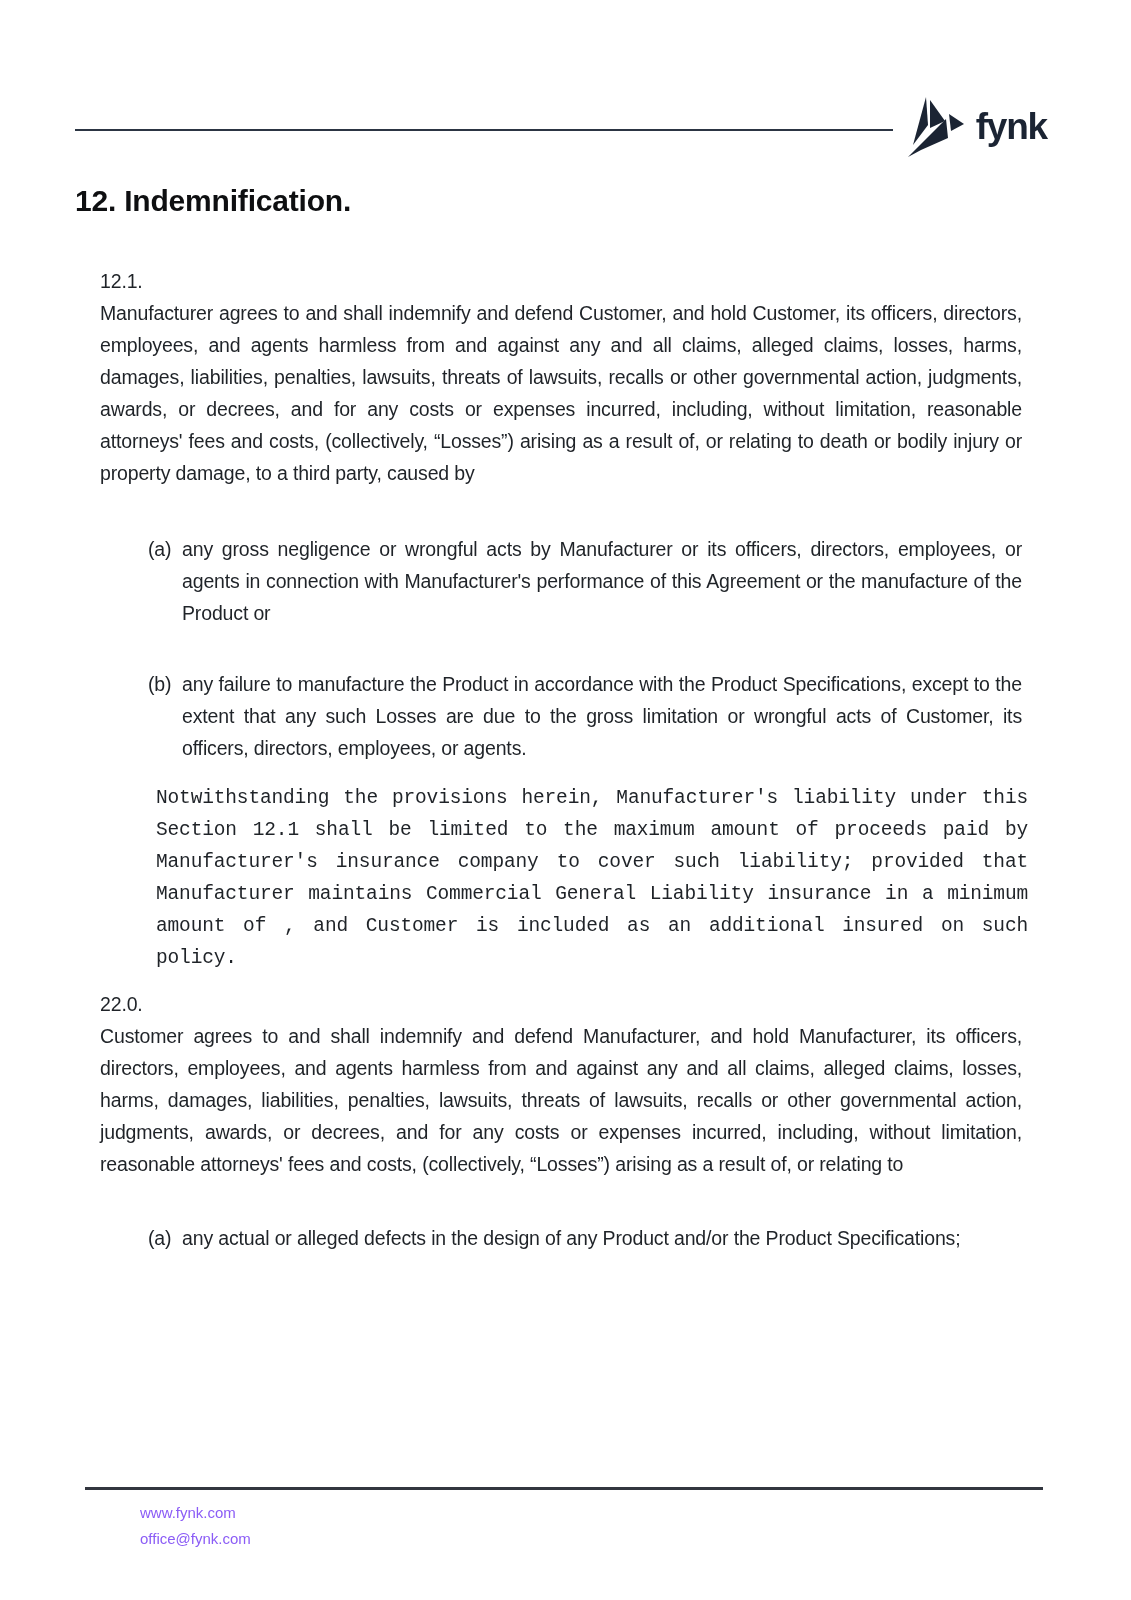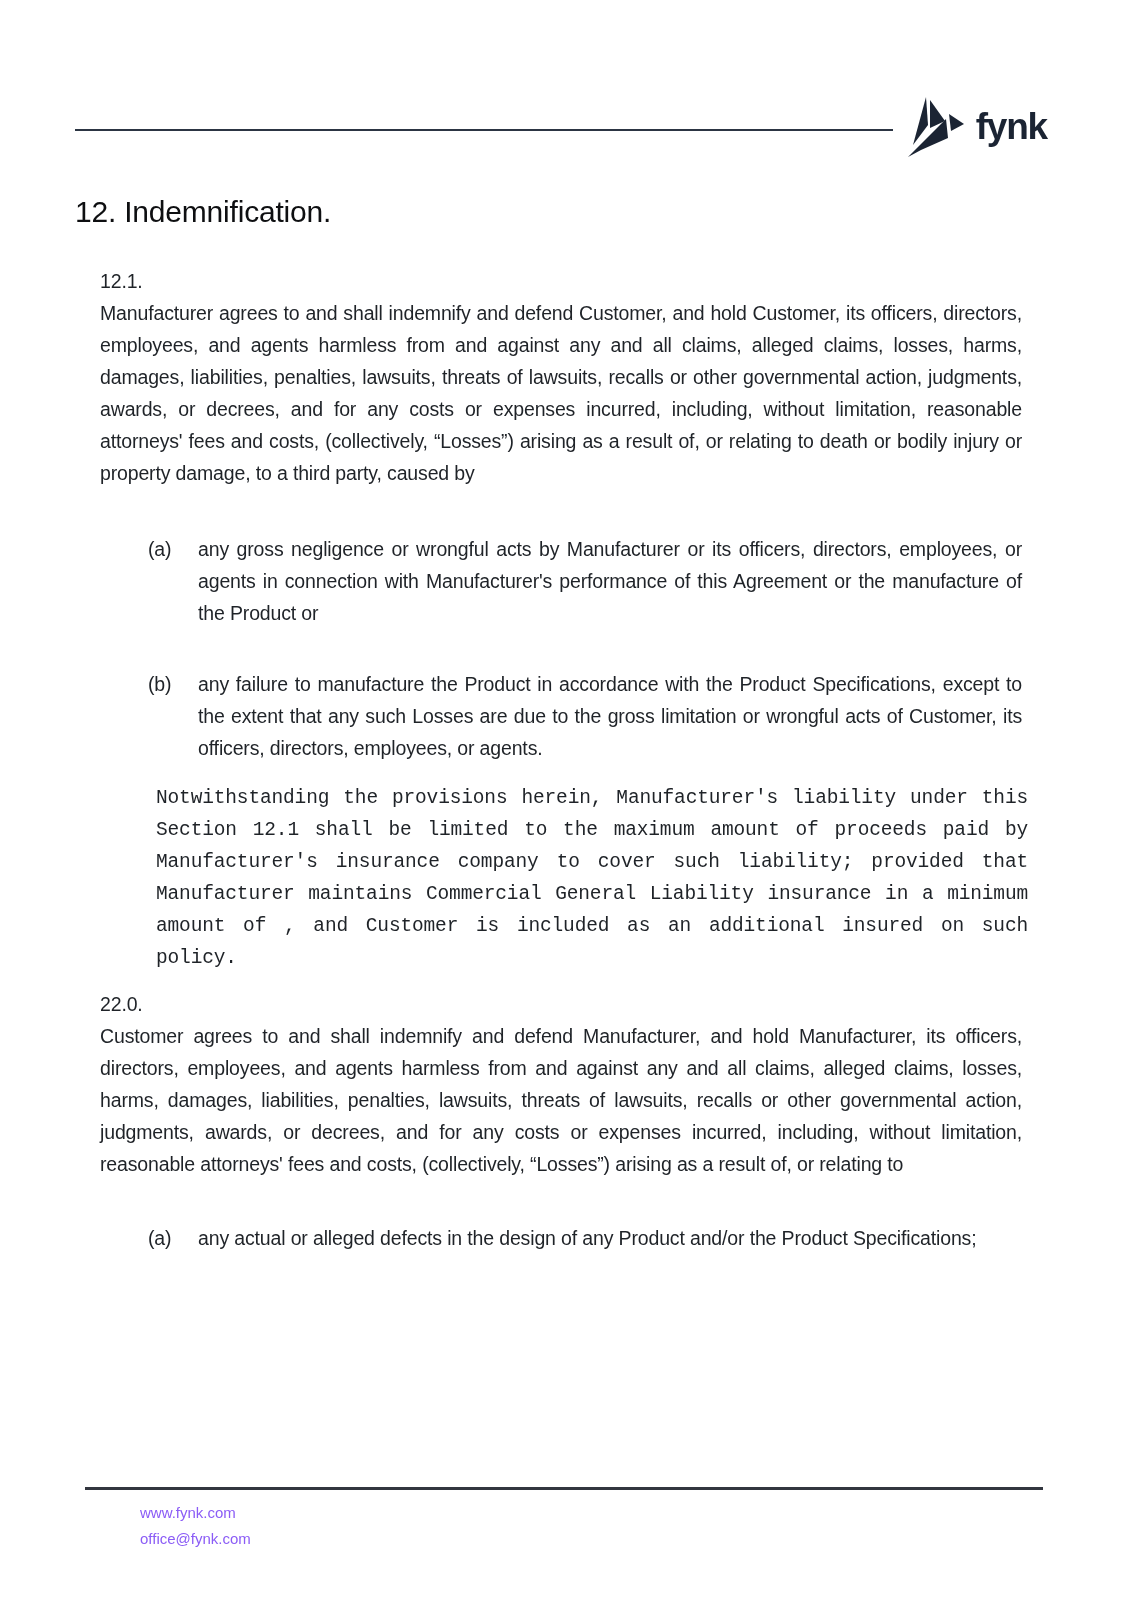--- a/index.html
+++ b/index.html
@@ -35,23 +35,23 @@
     font-weight: 700;
     letter-spacing: -1.2px;
     color: #1b2433;
     line-height: 1;
     padding-bottom: 6px;
   }
 
   
   .doc-heading {
     position: absolute;
-    top: 195px; left: 75px;
+    top: 184px; left: 75px;
     font-size: 30px;
-    font-weight: 400;
+    font-weight: 700;
     letter-spacing: -0.2px;
     color: #0e0f11;
     line-height: 1.1;
   }
 
   
   .textblock {
     position: absolute;
     font-size: 19.5px;
     line-height: 32px;
@@ -77,21 +77,20 @@
     width: 874px;
     display: flex;
   }
   .subitem .lbl {
     flex: none;
     width: 34px;
   }
   .subitem .ptxt {
     flex: 1;
     text-align: justify;
-    margin-left: 16px;
   }
   .noteblock {
     left: 156px;
     width: 872px;
     text-align: justify;
     font-family: Liberation Mono, monospace;
   }
 
   .sec-121  { top: 265px; }
   .sub-a1   { top: 533px; }

